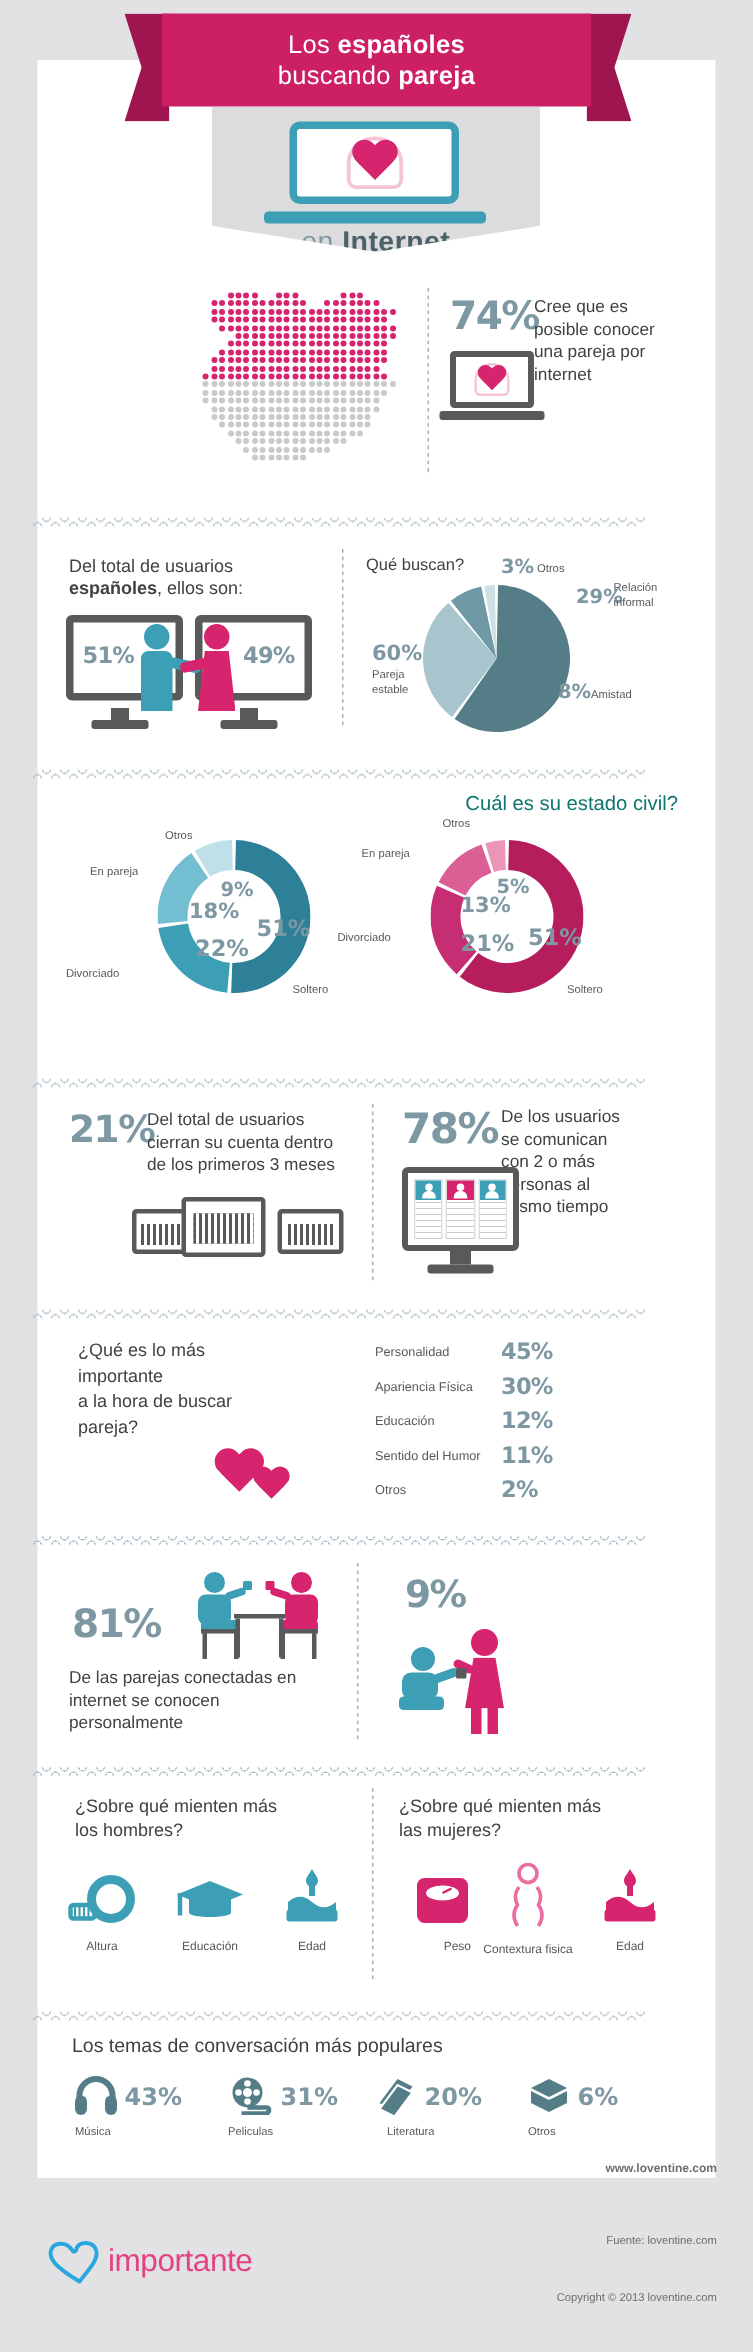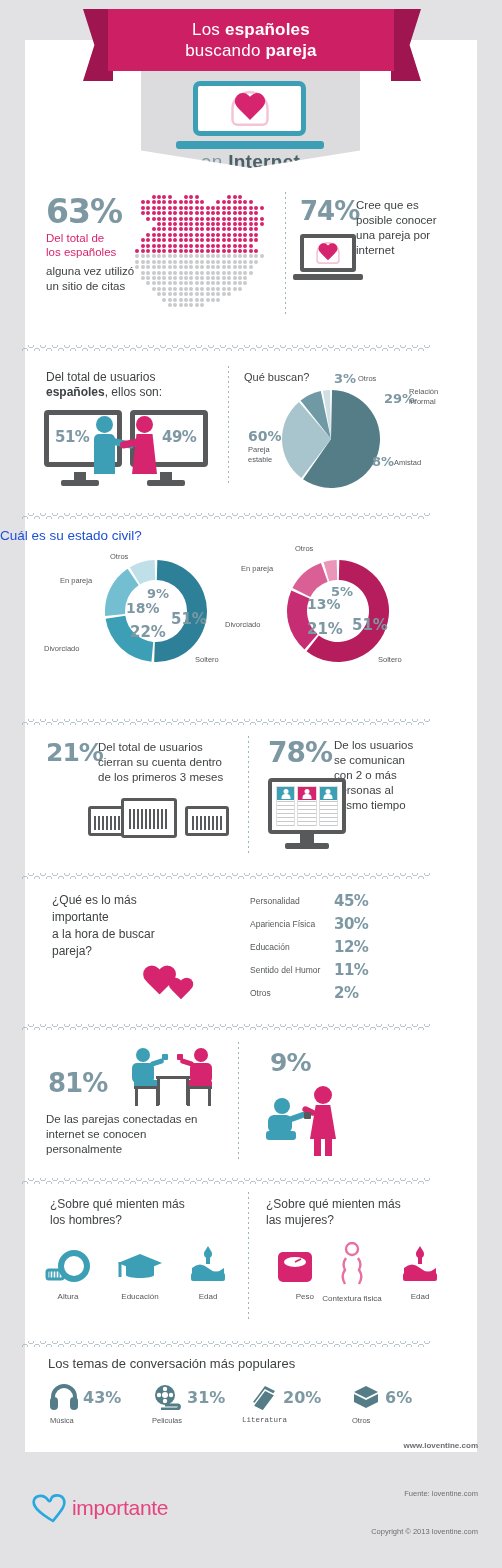--- a/index.html
+++ b/index.html
@@ -116,27 +116,20 @@
       <div class="heart" style="box-shadow:0 0 0 2px #f4c3d6;border-radius:50% 50% 3px 3px;"></div>
     </div>
   </div>
   <div class="laptop-base"></div>
   <div class="banner-label">
     <span>en </span><b>Internet</b>
   </div>
 </div>
 
 <div class="sec" style="top:190px;height:155px;">
-  <div style="position:absolute;left:46px;top:5px;width:110px;">
-    <div class="big" style="font-size:33px;line-height:34px;">63%</div>
-    <div style="color:#d6246e;font-size:11.5px;line-height:14px;margin-top:2px;">Del total de</div>
-    <div style="color:#d6246e;font-size:11.5px;line-height:14px;">los españoles</div>
-    <div class="txt-d" style="margin-top:5px;">alguna vez utilizó</div>
-    <div class="txt-d">un sitio de citas</div>
-  </div>
 
   <div class="dot-map" id="spainmap" style="left:130px;top:5px;width:140px;height:125px;">
       <i style="left: 21.6px; top: 0px; background: rgb(214, 36, 110);"></i>
       <i style="left: 27px; top: 0px; background: rgb(214, 36, 110);"></i>
       <i style="left: 32.4px; top: 0px; background: rgb(214, 36, 110);"></i>
       <i style="left: 37.8px; top: 0px; background: rgb(214, 36, 110);"></i>
       <i style="left: 54px; top: 0px; background: rgb(214, 36, 110);"></i>
       <i style="left: 59.4px; top: 0px; background: rgb(214, 36, 110);"></i>
       <i style="left: 64.8px; top: 0px; background: rgb(214, 36, 110);"></i>
       <i style="left: 97.2px; top: 0px; background: rgb(214, 36, 110);"></i>
@@ -611,21 +604,21 @@
   <div class="lbl" style="position:absolute;left:409px;top:21px;">Relación</div>
   <div class="lbl" style="position:absolute;left:409px;top:31px;">informal</div>
 
   <div class="val" style="position:absolute;left:372px;top:88px;font-size:13px;">8%</div>
   <div class="lbl" style="position:absolute;left:394px;top:92px;">Amistad</div>
 </div>
 
 <div class="wave" style="top:513px;"></div>
 
 <div class="sec" style="top:528px;height:180px;">
-  <div style="text-align:left;font-size:13.5px;color:#1d4ed8;">Cuál es su estado civil?</div>
+  <div style="text-align:right;font-size:13.5px;color:#0f766e;margin-left:24px;">Cuál es su estado civil?</div>
 
   <div id="donutM" style="position:absolute;left:105px;top:32px;width:102px;height:102px;"><svg width="102" height="102" viewBox="0 0 102 102">
         <path d="M52.33502436370153 0.01747642624658141 A51 51 0 1 1 49.131170855965635 101.96574808271147 L49.86404503009676 81.97918020713834 A31 31 0 1 0 51.81148539754407 20.010622925757726 Z" fill="#2e8098"></path>
         <path d="M46.46639085981148 101.79809433594924 A51 51 0 0 1 0.5868117727571374 58.71430183260816 L20.35668950893081 55.689085427663784 A31 31 0 0 0 48.244276797140316 81.87727302773385 Z" fill="#3d9fb5"></path>
         <path d="M0.2521659319774585 56.06530723692558 A51 51 0 0 1 22.55499944203581 8.66937346013625 L33.70990162162961 25.269619162043604 A31 31 0 0 0 20.153277331201984 54.0789122420528 Z" fill="#74bed2"></path>
         <path d="M24.809396145033347 7.238689808094115 A51 51 0 0 1 49.66497563629845 0.01747642624658141 L50.188514602455925 20.010622925757726 A31 31 0 0 0 35.08022118619674 24.39998792256701 Z" fill="#bfdfe9"></path>
       </svg></div>
   <div class="lbl" style="position:absolute;left:110px;top:24px;">Otros</div>
   <div class="lbl" style="position:absolute;left:60px;top:48px;">En pareja</div>
   <div class="lbl" style="position:absolute;left:44px;top:116px;">Divorciado</div>
@@ -896,21 +889,21 @@
   </div>
   <div class="cap lbl" style="position:absolute;left:152px;top:60px;">Peliculas</div>
 
   <div style="position:absolute;left:250px;top:28px;display:flex;align-items:center;">
     <svg width="28" height="26" viewBox="0 0 28 26">
       <path d="M3 18L15 2l10 5-12 16z" fill="#557d87"></path>
       <path d="M3 22L15 6l10 5-12 16z" fill="#557d87" stroke="#fff" stroke-width="1.4"></path>
     </svg>
     <span class="val" style="font-size:16px;margin-left:5px;">20%</span>
   </div>
-  <div class="cap lbl" style="position:absolute;left:242px;top:60px;font-family:Liberation Mono, monospace;">Literatura</div>
+  <div class="cap lbl" style="position:absolute;left:258px;top:60px;">Literatura</div>
 
   <div style="position:absolute;left:352px;top:28px;display:flex;align-items:center;">
     <svg width="28" height="26" viewBox="0 0 28 26">
       <path d="M14 2l12 6-12 6L2 8z" fill="#557d87"></path>
       <path d="M2 10l12 6v8L2 18z" fill="#557d87"></path>
       <path d="M26 10l-12 6v8l12-6z" fill="#557d87"></path>
     </svg>
     <span class="val" style="font-size:16px;margin-left:5px;">6%</span>
   </div>
   <div class="cap lbl" style="position:absolute;left:352px;top:60px;">Otros</div>

